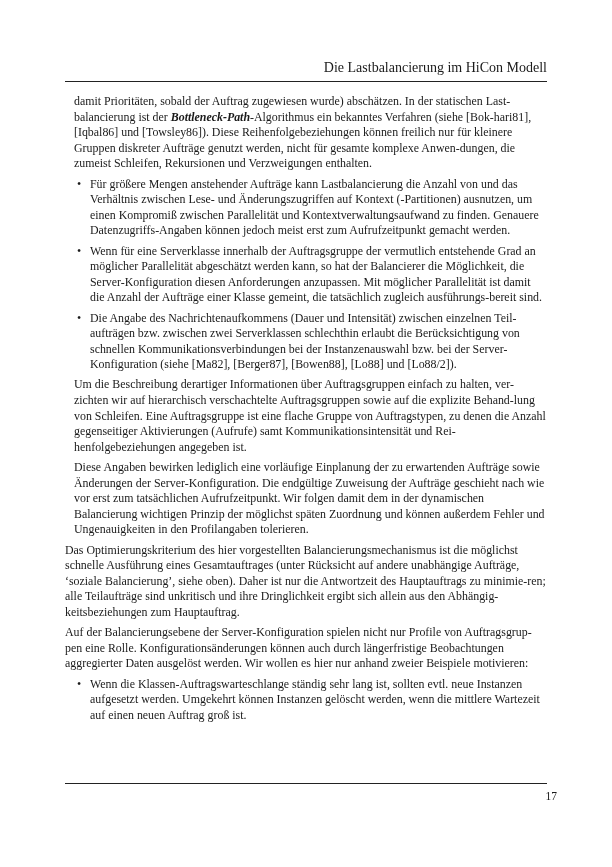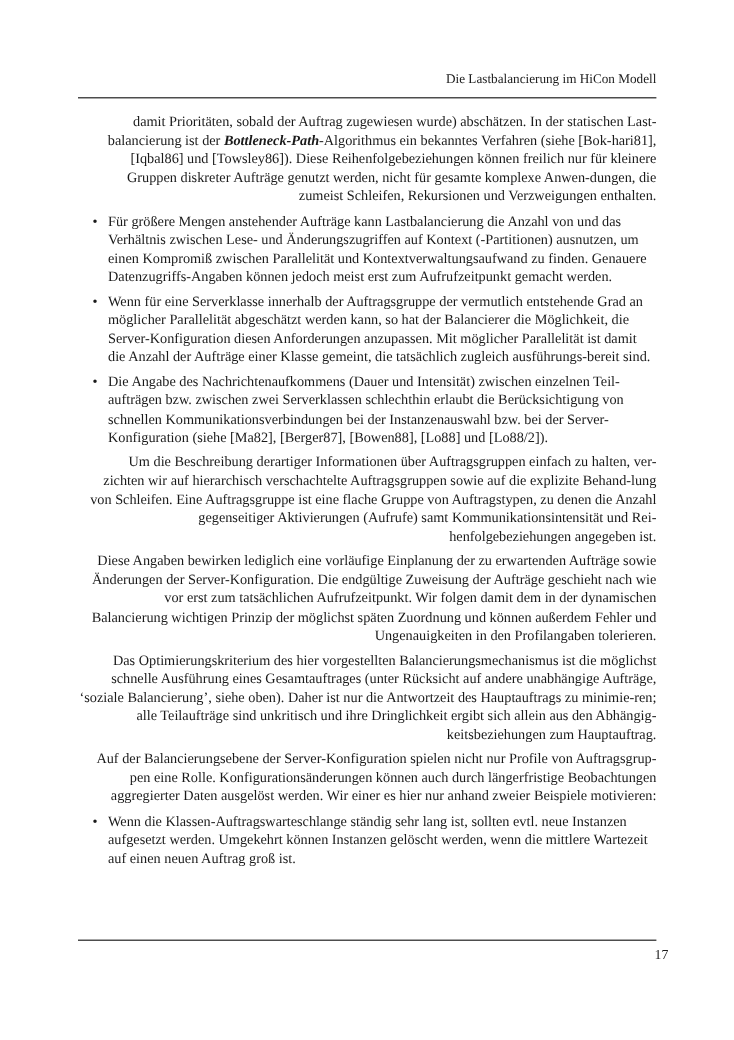--- a/index.html
+++ b/index.html
@@ -1,21 +1,21 @@
 <!DOCTYPE html>
 <html><head>
 <meta charset="utf-8">
 <style>
   html, body { margin: 0; padding: 0; background: #ffffff; }
   body { width: 612px; height: 867px; position: relative; overflow: hidden;
          font-family: "Liberation Serif", "DejaVu Serif", serif; color: #1a1a1a; }
-  .header-title { position: absolute; top: 60px; right: 65px; font-size: 11px; white-space: nowrap; }
+  .header-title { position: absolute; top: 60px; right: 65px; font-size: 14px; white-space: nowrap; }
   .header-rule { position: absolute; top: 81px; left: 65px; width: 482px; height: 0; border-top: 1.3px solid #222; }
   .content { position: absolute; top: 94px; left: 65px; width: 482px; font-size: 11.9px; line-height: 15.6px; }
-  .p { margin: 0 0 4.6px 0; text-align: right; }
+  .p { margin: 0 0 4.6px 0; text-align: left; }
   .indent { padding-left: 9px; }
   ul.bullets { list-style: none; margin: 0 0 4.6px 0; padding: 0 0 0 9px; }
   ul.bullets li { position: relative; padding-left: 16px; margin: 0 0 4.6px 0; }
   ul.bullets li .bullet { position: absolute; left: 3px; top: 0; }
   .em { font-style: italic; font-weight: bold; font-family: "Liberation Serif", serif; }
   .footer-rule { position: absolute; top: 783px; left: 65px; width: 482px; height: 0; border-top: 1.3px solid #222; }
   .page-number { position: absolute; top: 790px; right: 55px; font-size: 11.5px; }
 </style>
 </head>
 <body>
@@ -28,21 +28,21 @@
 
   <ul class="bullets">
     <li><span class="bullet">•</span><span>Für größere Mengen anstehender Aufträge kann Lastbalancierung die Anzahl von und das Verhältnis zwischen Lese- und Änderungszugriffen auf Kontext (-Partitionen) ausnutzen, um einen Kompromiß zwischen Parallelität und Kontextverwaltungsaufwand zu finden. Genauere Datenzugriffs-Angaben können jedoch meist erst zum Aufrufzeitpunkt gemacht werden.</span></li>
     <li><span class="bullet">•</span><span>Wenn für eine Serverklasse innerhalb der Auftragsgruppe der vermutlich entstehende Grad an möglicher Parallelität abgeschätzt werden kann, so hat der Balancierer die Möglichkeit, die Server-Konfiguration diesen Anforderungen anzupassen. Mit möglicher Parallelität ist damit die Anzahl der Aufträge einer Klasse gemeint, die tatsächlich zugleich ausführungs-bereit sind.</span></li>
     <li><span class="bullet">•</span><span>Die Angabe des Nachrichtenaufkommens (Dauer und Intensität) zwischen einzelnen Teil-aufträgen bzw. zwischen zwei Serverklassen schlechthin erlaubt die Berücksichtigung von schnellen Kommunikationsverbindungen bei der Instanzenauswahl bzw. bei der Server-Konfiguration (siehe [Ma82], [Berger87], [Bowen88], [Lo88] und [Lo88/2]).</span></li>
   </ul>
 
   <p class="p indent">Um die Beschreibung derartiger Informationen über Auftragsgruppen einfach zu halten, ver-zichten wir auf hierarchisch verschachtelte Auftragsgruppen sowie auf die explizite Behand-lung von Schleifen. Eine Auftragsgruppe ist eine flache Gruppe von Auftragstypen, zu denen die Anzahl gegenseitiger Aktivierungen (Aufrufe) samt Kommunikationsintensität und Rei-henfolgebeziehungen angegeben ist.</p>
   <p class="p indent">Diese Angaben bewirken lediglich eine vorläufige Einplanung der zu erwartenden Aufträge sowie Änderungen der Server-Konfiguration. Die endgültige Zuweisung der Aufträge geschieht nach wie vor erst zum tatsächlichen Aufrufzeitpunkt. Wir folgen damit dem in der dynamischen Balancierung wichtigen Prinzip der möglichst späten Zuordnung und können außerdem Fehler und Ungenauigkeiten in den Profilangaben tolerieren.</p>
   <p class="p">Das Optimierungskriterium des hier vorgestellten Balancierungsmechanismus ist die möglichst schnelle Ausführung eines Gesamtauftrages (unter Rücksicht auf andere unabhängige Aufträge, ‘soziale Balancierung’, siehe oben). Daher ist nur die Antwortzeit des Hauptauftrags zu minimie-ren; alle Teilaufträge sind unkritisch und ihre Dringlichkeit ergibt sich allein aus den Abhängig-keitsbeziehungen zum Hauptauftrag.</p>
-  <p class="p">Auf der Balancierungsebene der Server-Konfiguration spielen nicht nur Profile von Auftragsgrup-pen eine Rolle. Konfigurationsänderungen können auch durch längerfristige Beobachtungen aggregierter Daten ausgelöst werden. Wir einer es hier nur anhand zweier Beispiele motivieren:</p>
+  <p class="p">Auf der Balancierungsebene der Server-Konfiguration spielen nicht nur Profile von Auftragsgrup-pen eine Rolle. Konfigurationsänderungen können auch durch längerfristige Beobachtungen aggregierter Daten ausgelöst werden. Wir wollen es hier nur anhand zweier Beispiele motivieren:</p>
 
   <ul class="bullets">
     <li><span class="bullet">•</span><span>Wenn die Klassen-Auftragswarteschlange ständig sehr lang ist, sollten evtl. neue Instanzen aufgesetzt werden. Umgekehrt können Instanzen gelöscht werden, wenn die mittlere Wartezeit auf einen neuen Auftrag groß ist.</span></li>
   </ul>
 </div>
 
 <div class="footer-rule"></div>
 <div class="page-number">17</div>
 
 </body></html>

